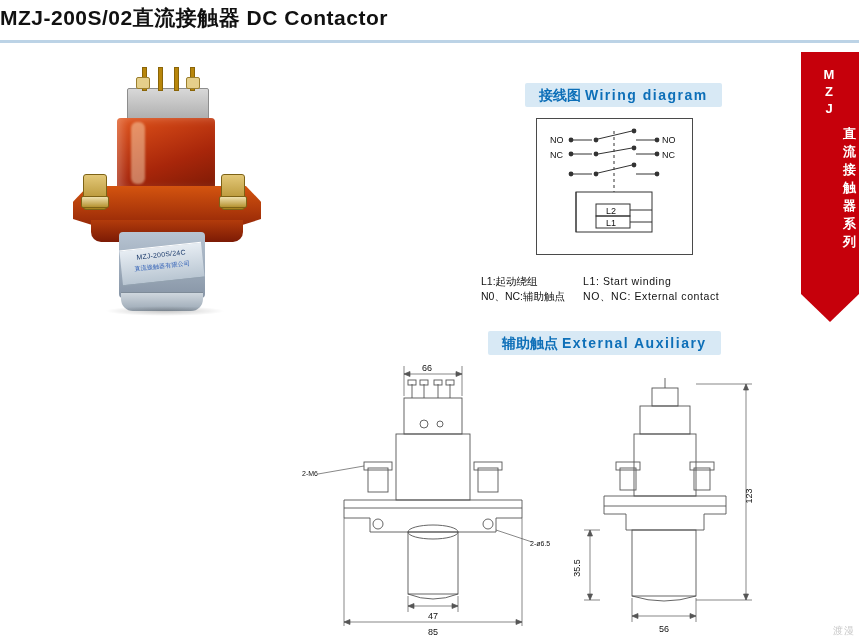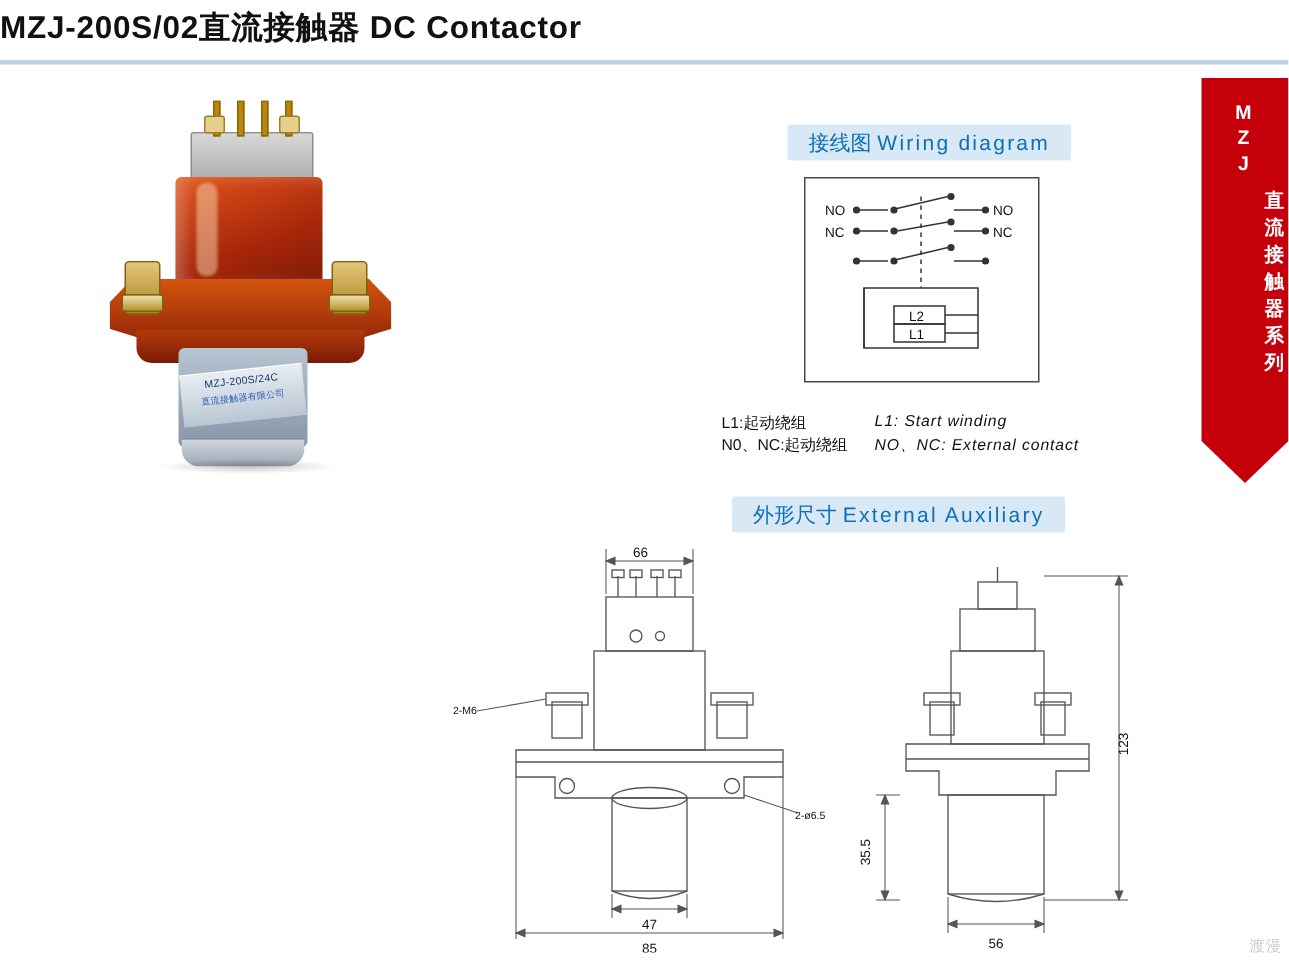--- a/index.html
+++ b/index.html
@@ -109,41 +109,41 @@
     background:linear-gradient(#cfd7de,#9aa7b4);
     border-radius:0 0 12px 12px;border-top:1px solid #7e8b98;
   }
   .ph-shadow{
     left:70px;top:236px;width:120px;height:10px;border-radius:50%;
     background:radial-gradient(ellipse at center,rgba(0,0,0,.22),rgba(0,0,0,0) 70%);
   }
   
   .pill{
     position:absolute;height:24px;line-height:24px;
-    background:#d8e9f5;color:#0d6fb8;font-weight:normal;
+    background:#d8e9f5;color:#0d6fb8;font-weight:bold;
     padding:0 14px;font-size:14px;white-space:nowrap;
     border-radius:2px;
   }
   .pill .en{letter-spacing:1.5px;}
   #pill-wiring{left:525px;top:83px;}
   #pill-dims{left:488px;top:331px;}
 
   
   .wiring-box{
     position:absolute;left:536px;top:118px;width:155px;height:135px;
     border:1px solid #4a4a4a;background:#fff;
   }
   .wiring-svg{position:absolute;left:536px;top:118px;}
   .legend{
     position:absolute;left:481px;top:275px;font-size:10.5px;color:#111;
   }
   .legend table{border-collapse:collapse;}
   .legend td{padding:0 0 1px 0;vertical-align:top;white-space:nowrap;}
   .legend .cn{padding-right:18px;}
-  .legend .en{letter-spacing:.6px;font-style:italic;}
+  .legend .en{letter-spacing:.6px;}
 
   
   .dims{position:absolute;left:300px;top:360px;}
   .dim-text{font-size:9px;fill:#111;font-family:"Liberation Sans",sans-serif;}
   .dim-text-sm{font-size:7px;fill:#111;font-family:"Liberation Sans",sans-serif;}
 
   
   .watermark{
     position:absolute;right:4px;bottom:2px;font-size:10px;color:#c9c9c9;
     letter-spacing:1px;
@@ -243,29 +243,29 @@
 </svg>
 
 <div class="legend">
   <table>
     <tbody>
         <tr>
       <td class="cn">L1:起动绕组</td>
       <td class="en">L1:  Start winding</td>
     </tr>
     <tr>
-      <td class="cn">N0、NC:起动绕组</td>
+      <td class="cn">N0、NC:辅助触点</td>
       <td class="en">NO、NC: External contact</td>
     </tr>
   </tbody>
     </table>
 </div>
 
 <div class="pill" id="pill-dims">
-  <span>外形尺寸</span>
+  <span>辅助触点</span>
   <span class="en">External Auxiliary</span>
 </div>
 
 <svg class="dims" width="470" height="275">
 
   <g stroke="#555" stroke-width="0.9" fill="none">
 
     <rect x="104" y="38" width="58" height="36"></rect>
     <line x1="112" y1="24" x2="112" y2="38"></line>
     <line x1="124" y1="24" x2="124" y2="38"></line>

